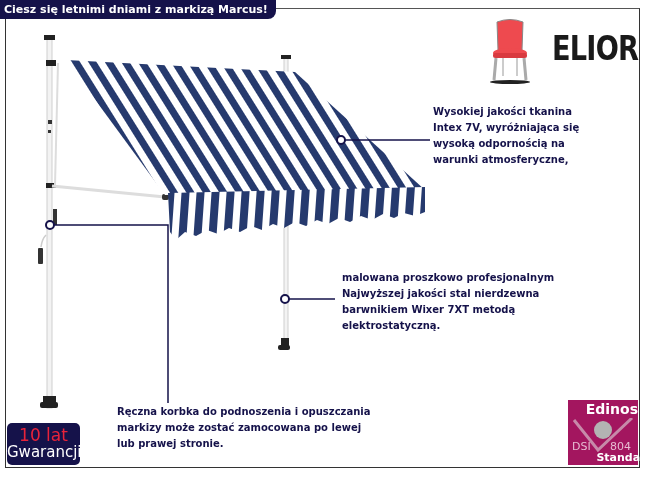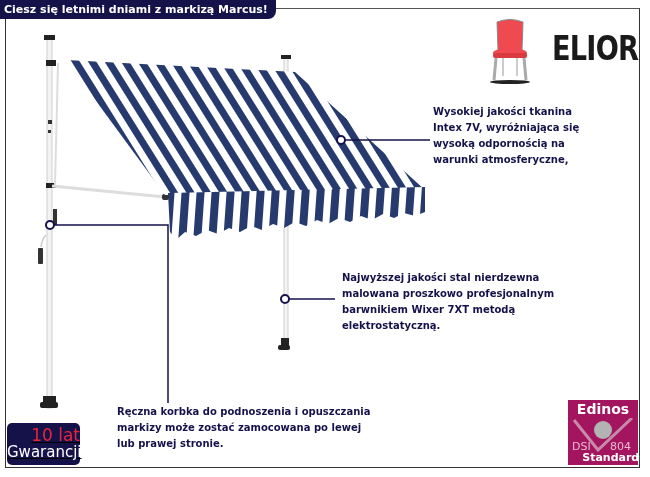--- a/index.html
+++ b/index.html
@@ -2,24 +2,24 @@
 <html><head>
 <meta charset="utf-8">
 <style>
   html,body{margin:0;padding:0;background:#fff;}
   body{width:650px;height:477px;position:relative;overflow:hidden;font-family:"DejaVu Sans","Liberation Sans",sans-serif;}
   .frame{position:absolute;left:5px;top:8px;width:635px;height:460px;border:1px solid #333;border-top:1px solid #555;box-sizing:border-box;}
   .title-bar{position:absolute;left:0;top:0;height:19px;padding:0 8px 0 4px;background:#15124a;color:#fff;font-weight:bold;font-size:11px;line-height:19px;border-radius:0 0 8px 0;white-space:nowrap;letter-spacing:0px;}
   .brand-name{position:absolute;left:552px;top:28px;font-family:"DejaVu Sans","Liberation Sans",sans-serif;font-weight:bold;font-size:34px;color:#1a1a1a;letter-spacing:-1px;transform:scaleX(0.8);transform-origin:left top;}
   .callout{position:absolute;color:#15124a;font-weight:bold;font-size:10px;line-height:16px;}
   .callout p{margin:0;white-space:nowrap;}
-  .warranty{position:absolute;left:7px;top:423px;width:73px;height:42px;background:#15124a;border-radius:5px;text-align:right;text-decoration:underline;}
+  .warranty{position:absolute;left:7px;top:423px;width:73px;height:42px;background:#15124a;border-radius:5px;text-align:center;}
   .warranty .big{color:#e8233a;font-size:17px;font-weight:normal;line-height:20px;margin-top:2px;}
   .warranty .small{color:#fff;font-size:15px;line-height:14px;}
-  .badge{position:absolute;left:568px;top:400px;width:70px;height:65px;background:#a3165f;text-align:center;color:#fff;}
+  .badge{position:absolute;left:568px;top:400px;width:70px;height:65px;background:#a3165f;text-align:right;color:#fff;}
   .badge .top{font-size:14px;font-weight:bold;line-height:16px;margin-top:1px;}
   .badge .mid{position:absolute;left:0;top:18px;width:70px;height:34px;}
   .badge .bot{position:absolute;left:0;bottom:1px;width:92px;font-size:11px;font-weight:bold;line-height:12px;}
   svg{position:absolute;left:0;top:0;}
 </style>
 </head>
 <body>
 
 <svg width="650" height="477" viewBox="0 0 650 477">
   <defs>
@@ -92,22 +92,22 @@
 </div>
 
 <div class="callout" style="left:433px;top:104px;">
   <p>Wysokiej jakości tkanina</p>
   <p>Intex 7V, wyróżniająca się</p>
   <p>wysoką odpornością na</p>
   <p>warunki atmosferyczne,</p>
 </div>
 
 <div class="callout" style="left:342px;top:270px;">
+  <p>malowana proszkowo profesjonalnym</p>
   <p>Najwyższej jakości stal nierdzewna</p>
-  <p>malowana proszkowo profesjonalnym</p>
   <p>barwnikiem Wixer 7XT metodą</p>
   <p>elektrostatyczną.</p>
 </div>
 
 <div class="callout" style="left:117px;top:404px;">
   <p>Ręczna korbka do podnoszenia i opuszczania</p>
   <p>markizy może zostać zamocowana po lewej</p>
   <p>lub prawej stronie.</p>
 </div>
 

